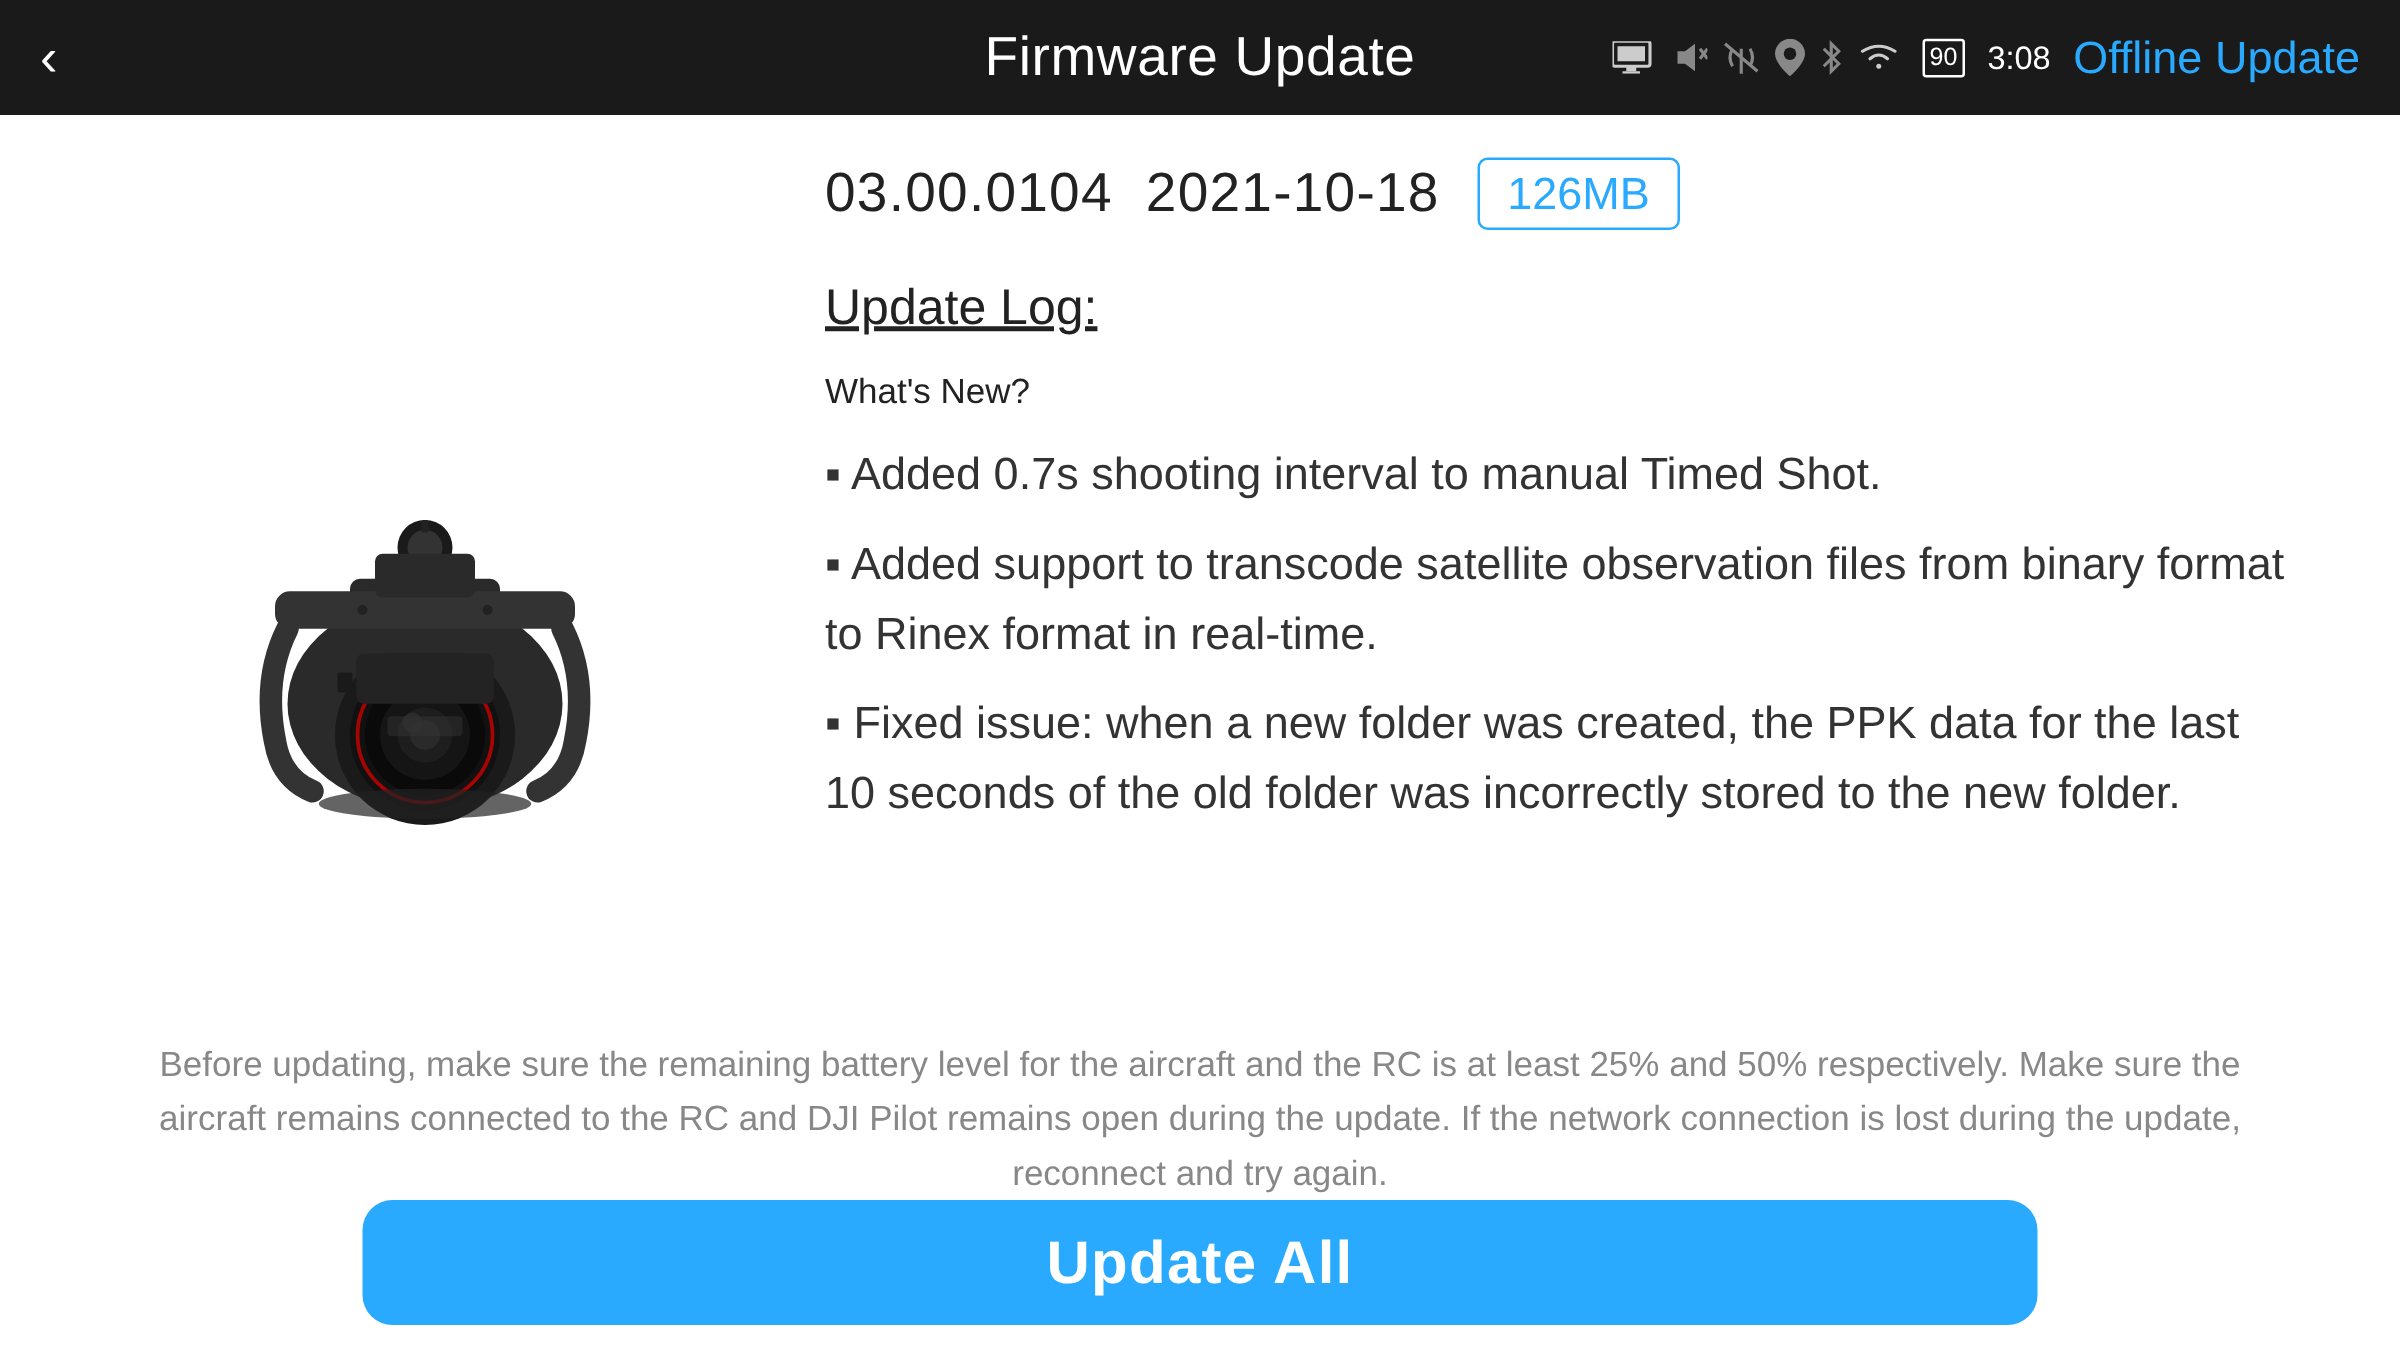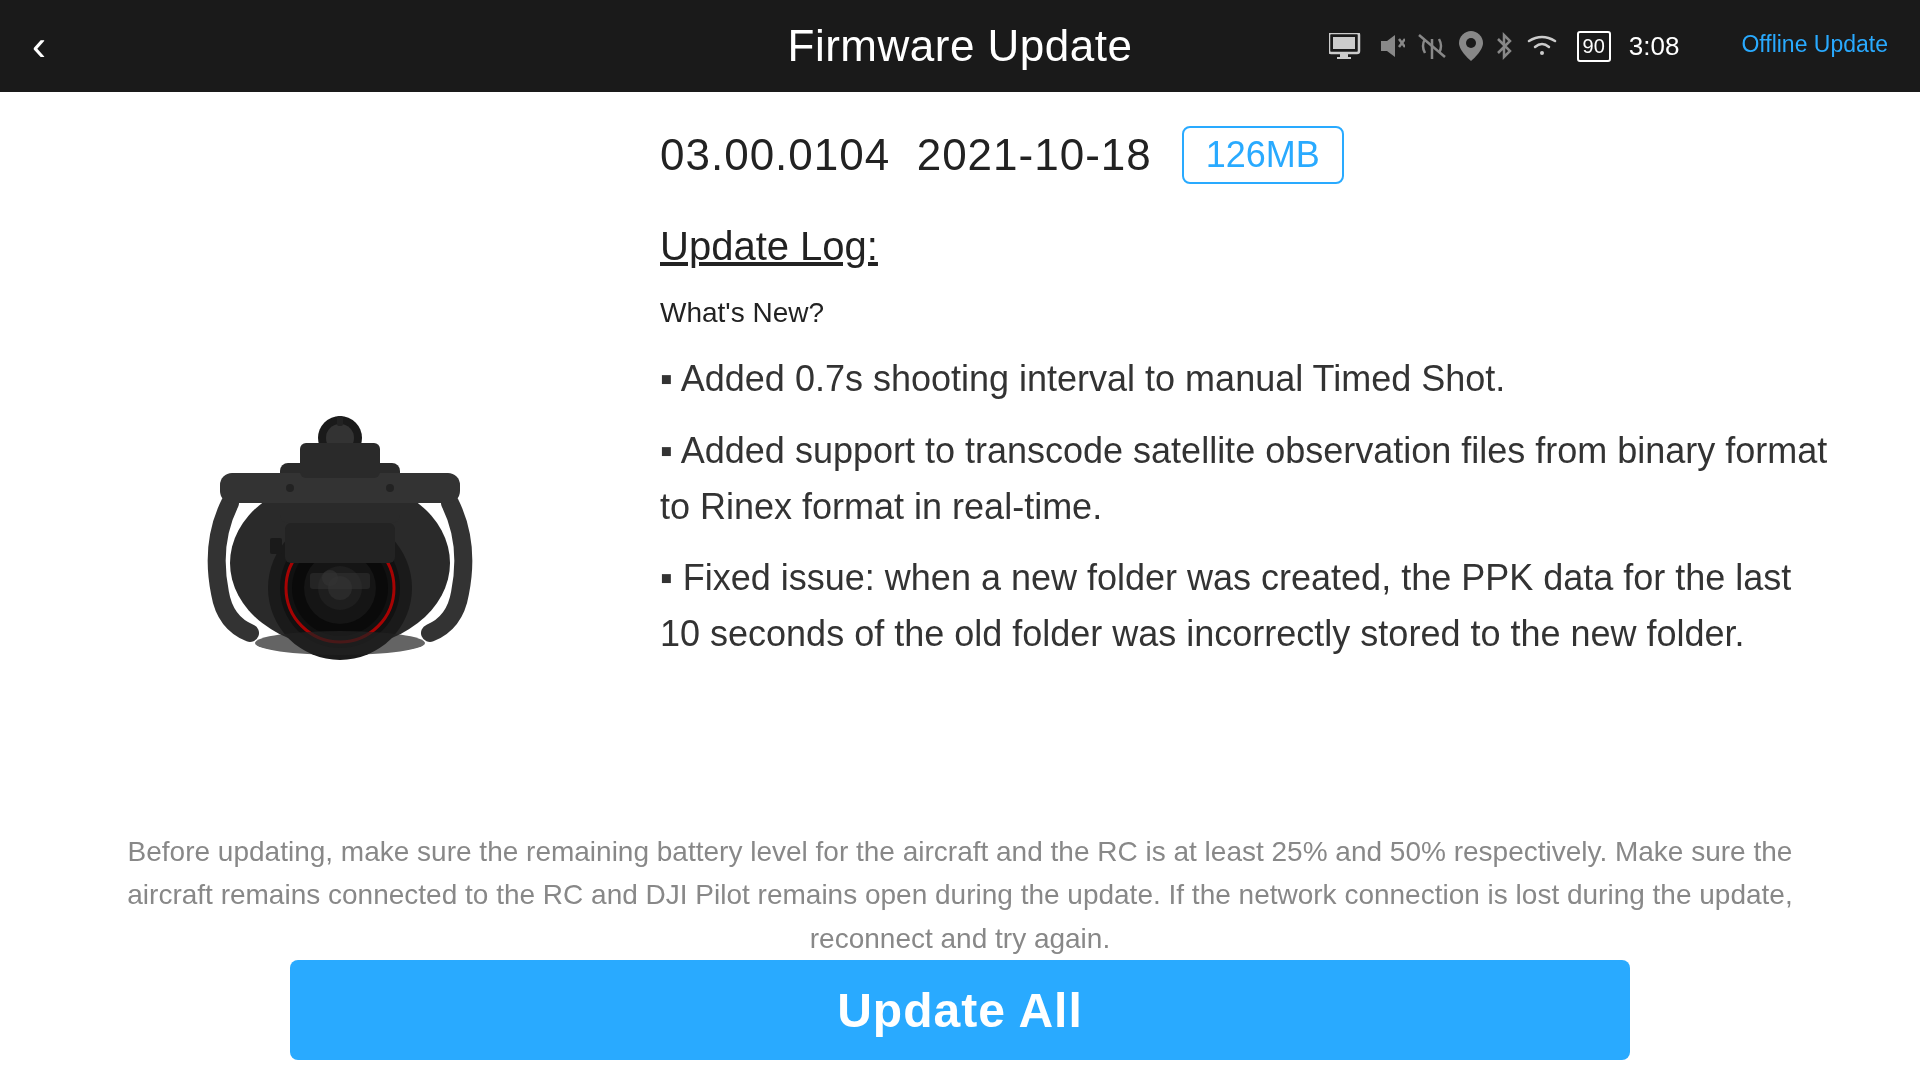--- a/index.html
+++ b/index.html
@@ -37,20 +37,21 @@
       transform: translateX(-50%);
       color: #fff;
       font-size: 44px;
       font-weight: 400;
       letter-spacing: 0.5px;
     }
 
     .header-right {
       margin-left: auto;
       display: flex;
+      align-items: center;
       gap: 18px;
     }
 
     .status-icons {
       display: flex;
       align-items: center;
       gap: 10px;
     }
 
     .battery-indicator {
@@ -71,25 +72,24 @@
     }
 
     .time-display {
       color: #fff;
       font-size: 26px;
       font-weight: 400;
     }
 
     .offline-update-btn {
       color: #29aaff;
-      font-size: 23px;
+      font-size: 36px;
       font-weight: 500;
       cursor: pointer;
       text-decoration: none;
-      margin-left: 44px;
     }
 
     
     .main-content {
       display: flex;
       flex-direction: row;
       padding: 34px 80px 20px 80px;
       height: calc(1080px - 92px - 200px);
     }
 
@@ -197,21 +197,21 @@
       left: 50%;
       transform: translateX(-50%);
       width: 1340px;
     }
 
     .update-all-btn {
       width: 100%;
       height: 100px;
       background: #29aaff;
       border: none;
-      border-radius: 8px;
+      border-radius: 24px;
       color: #fff;
       font-size: 48px;
       font-weight: 600;
       cursor: pointer;
       letter-spacing: 1px;
     }
   </style>
 </head>
 <body>
 

